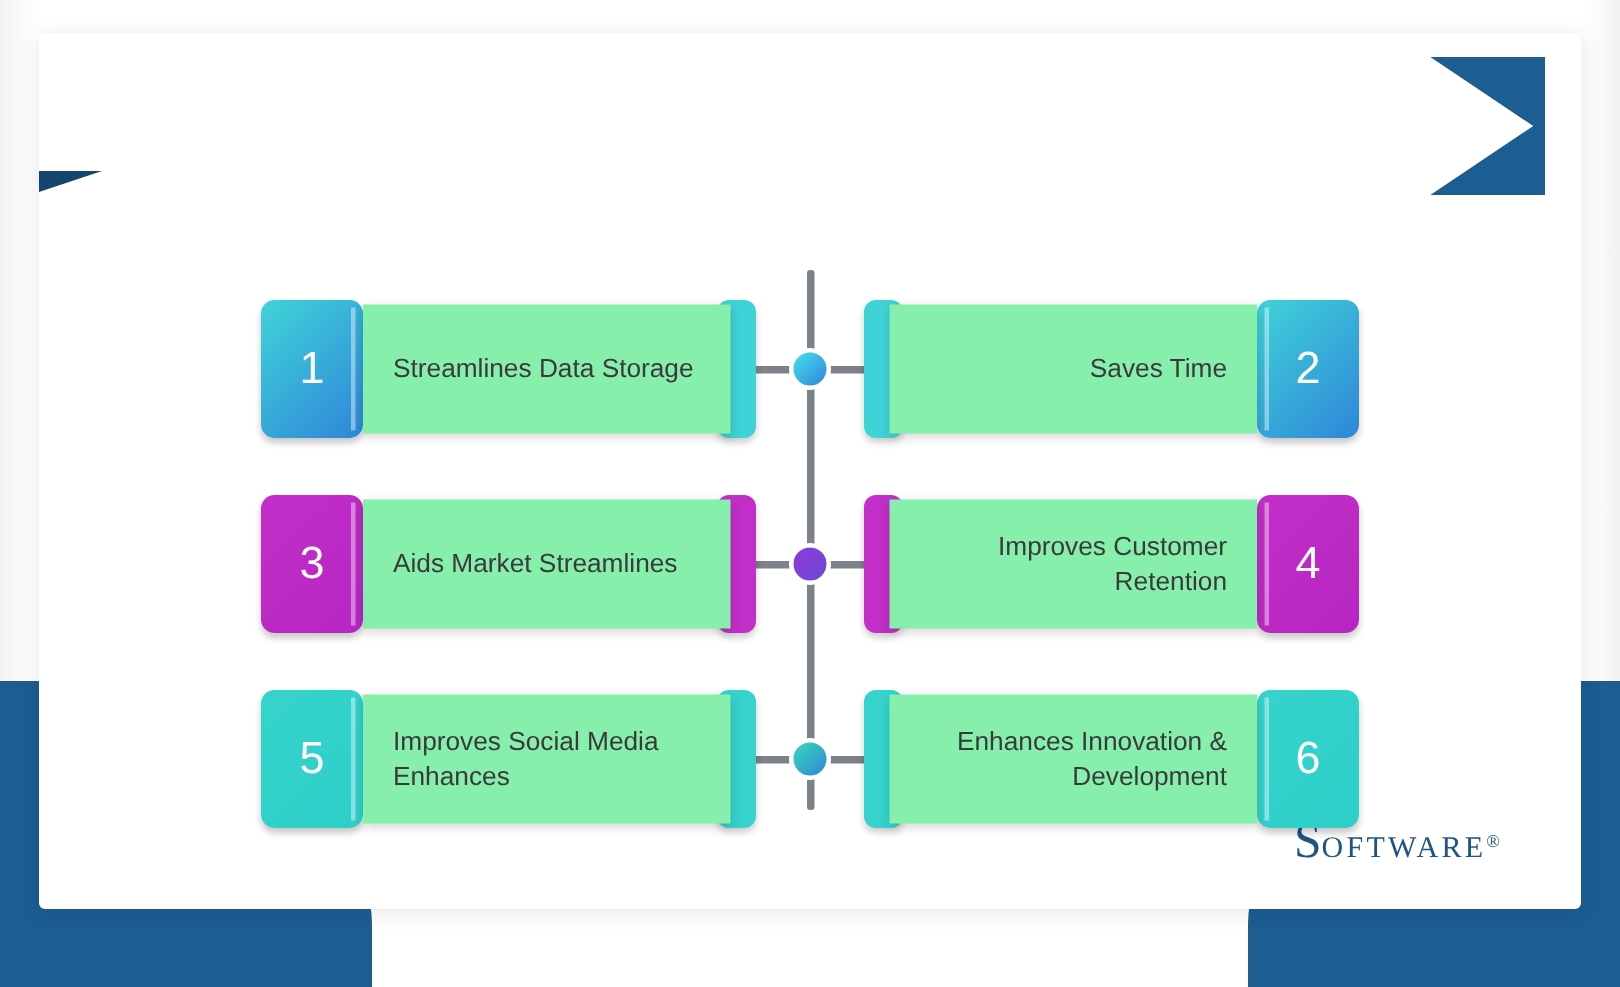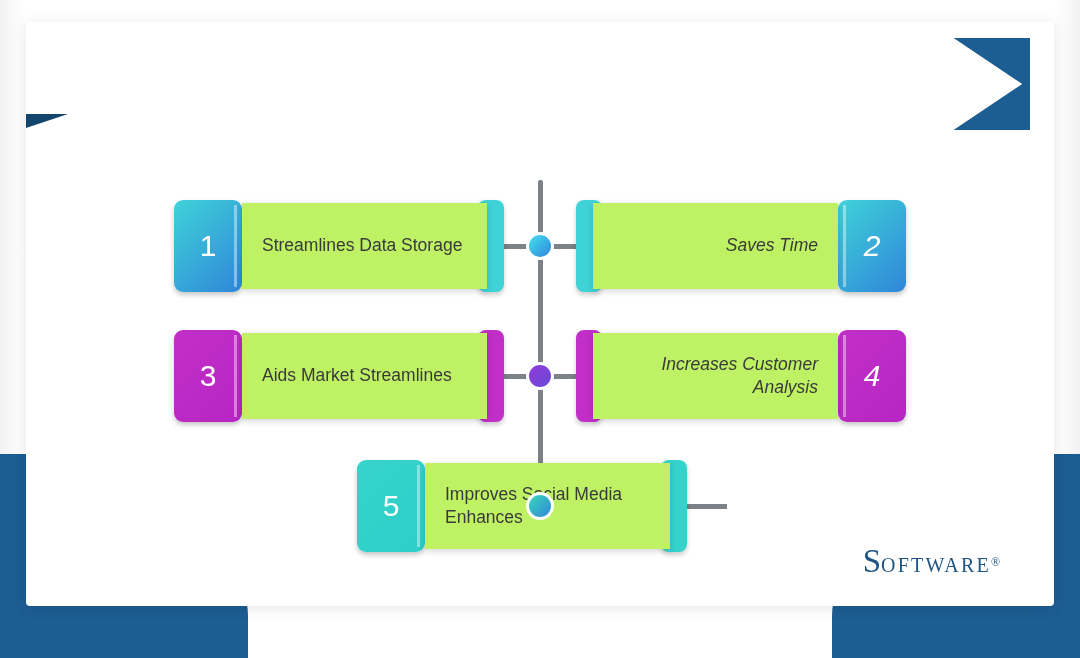--- a/index.html
+++ b/index.html
@@ -149,21 +149,21 @@
 
   
   .card {
     position: relative;
     width: 330px;
     height: 92px;
     display: flex;
     align-items: stretch;
   }
   .card.left  { margin-right: 36px; }
-  .card.right { margin-left: 36px; font-style: italic; }
+  .card.right { margin-left: 36px; }
 
   .badge {
     position: relative;
     width: 68px;
     height: 92px;
     border-radius: 9px;
     display: flex;
     align-items: center;
     justify-content: center;
     color: #ffffff;
@@ -181,21 +181,21 @@
     bottom: 5px;
     width: 3px;
     background: rgba(255,255,255,0.42);
   }
   .card.left  .badge::after { right: 5px; }
   .card.right .badge::after { left: 5px; }
 
   .body {
     position: relative;
     flex: 1 1 auto;
-    background: #bef264;
+    background: #86efac;
     box-shadow: 0 2px 7px rgba(0,0,0,0.17);
     display: flex;
     align-items: center;
     box-sizing: border-box;
     z-index: 3;
     height: 86px;
     align-self: center;
   }
   .card.left  .body { padding: 0 14px 0 20px; justify-content: flex-start; }
   .card.right .body { padding: 0 20px 0 14px; justify-content: flex-end; }
@@ -335,41 +335,51 @@
           <div class="body">
             <span class="body-text">Aids Market Streamlines</span>
           </div>
           <div class="tab" style="background: rgb(194, 46, 200);"></div>
           <div class="stub"></div>
         </div>
 
         <div class="card right">
           <div class="tab" style="background: rgb(194, 46, 200);"></div>
           <div class="body">
-            <span class="body-text">Increases Customer Analysis</span>
+            <span class="body-text">Improves Customer Retention</span>
           </div>
           <div class="badge" style="background: linear-gradient(135deg, rgb(194, 46, 200) 0%, rgb(183, 38, 194) 100%);">
             <span>4</span>
           </div>
           <div class="stub"></div>
         </div>
       </div>
 
       <div class="row r3">
         <div class="card left">
           <div class="badge" style="background: linear-gradient(135deg, rgb(53, 211, 204) 0%, rgb(46, 207, 201) 100%);">
             <span>5</span>
           </div>
           <div class="body">
             <span class="body-text">Improves Social Media Enhances</span>
           </div>
           <div class="tab" style="background: rgb(53, 211, 204);"></div>
           <div class="stub"></div>
         </div>
 
+        <div class="card right">
+          <div class="tab" style="background: rgb(53, 211, 204);"></div>
+          <div class="body">
+            <span class="body-text">Enhances Innovation &amp; Development</span>
+          </div>
+          <div class="badge" style="background: linear-gradient(135deg, rgb(53, 211, 204) 0%, rgb(46, 207, 201) 100%);">
+            <span>6</span>
+          </div>
+          <div class="stub"></div>
+        </div>
       </div>
 
       <div class="dot d1" style="background: linear-gradient(135deg, rgb(69, 224, 240) 0%, rgb(47, 134, 217) 100%);"></div>
       <div class="dot d2" style="background: linear-gradient(135deg, rgb(143, 58, 216) 0%, rgb(107, 73, 214) 100%);"></div>
       <div class="dot d3" style="background: linear-gradient(135deg, rgb(58, 217, 184) 0%, rgb(47, 134, 217) 100%);"></div>
 
     </div>
 
     <div class="logo">
       <span class="logo-line"><span class="logo-cap">S</span><span class="logo-rest">oftware</span><span class="logo-reg">®</span></span>

